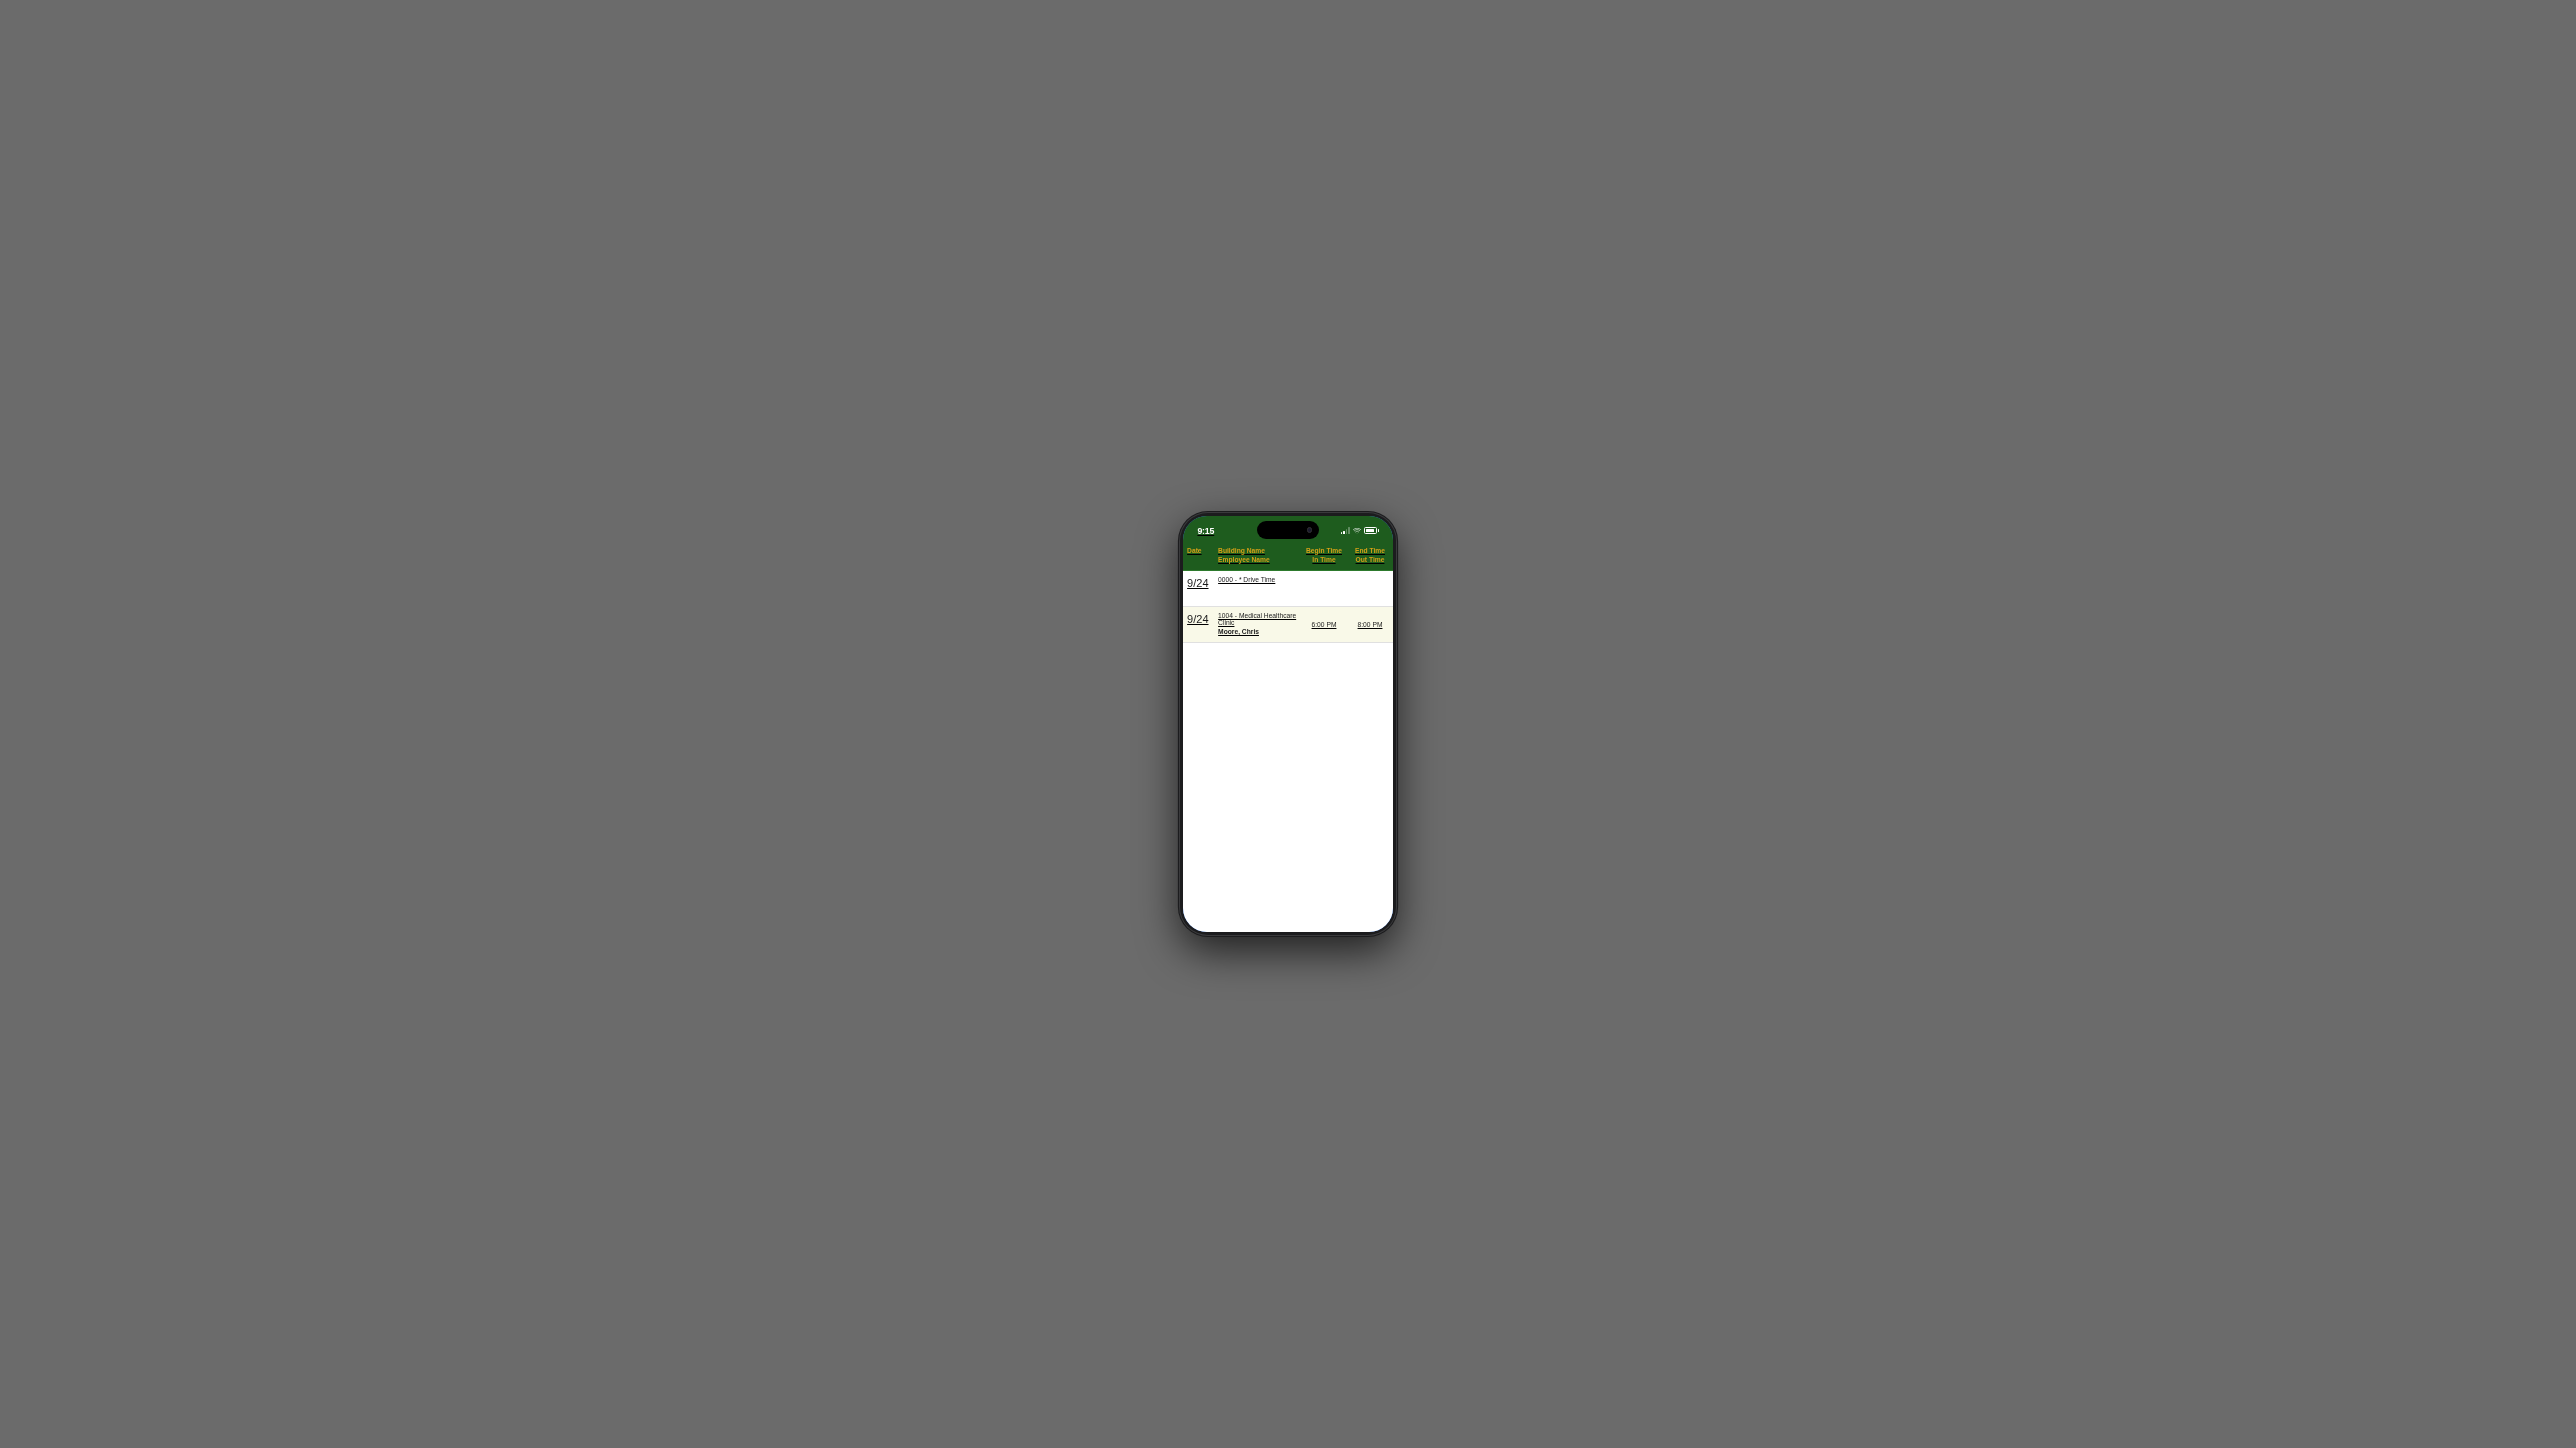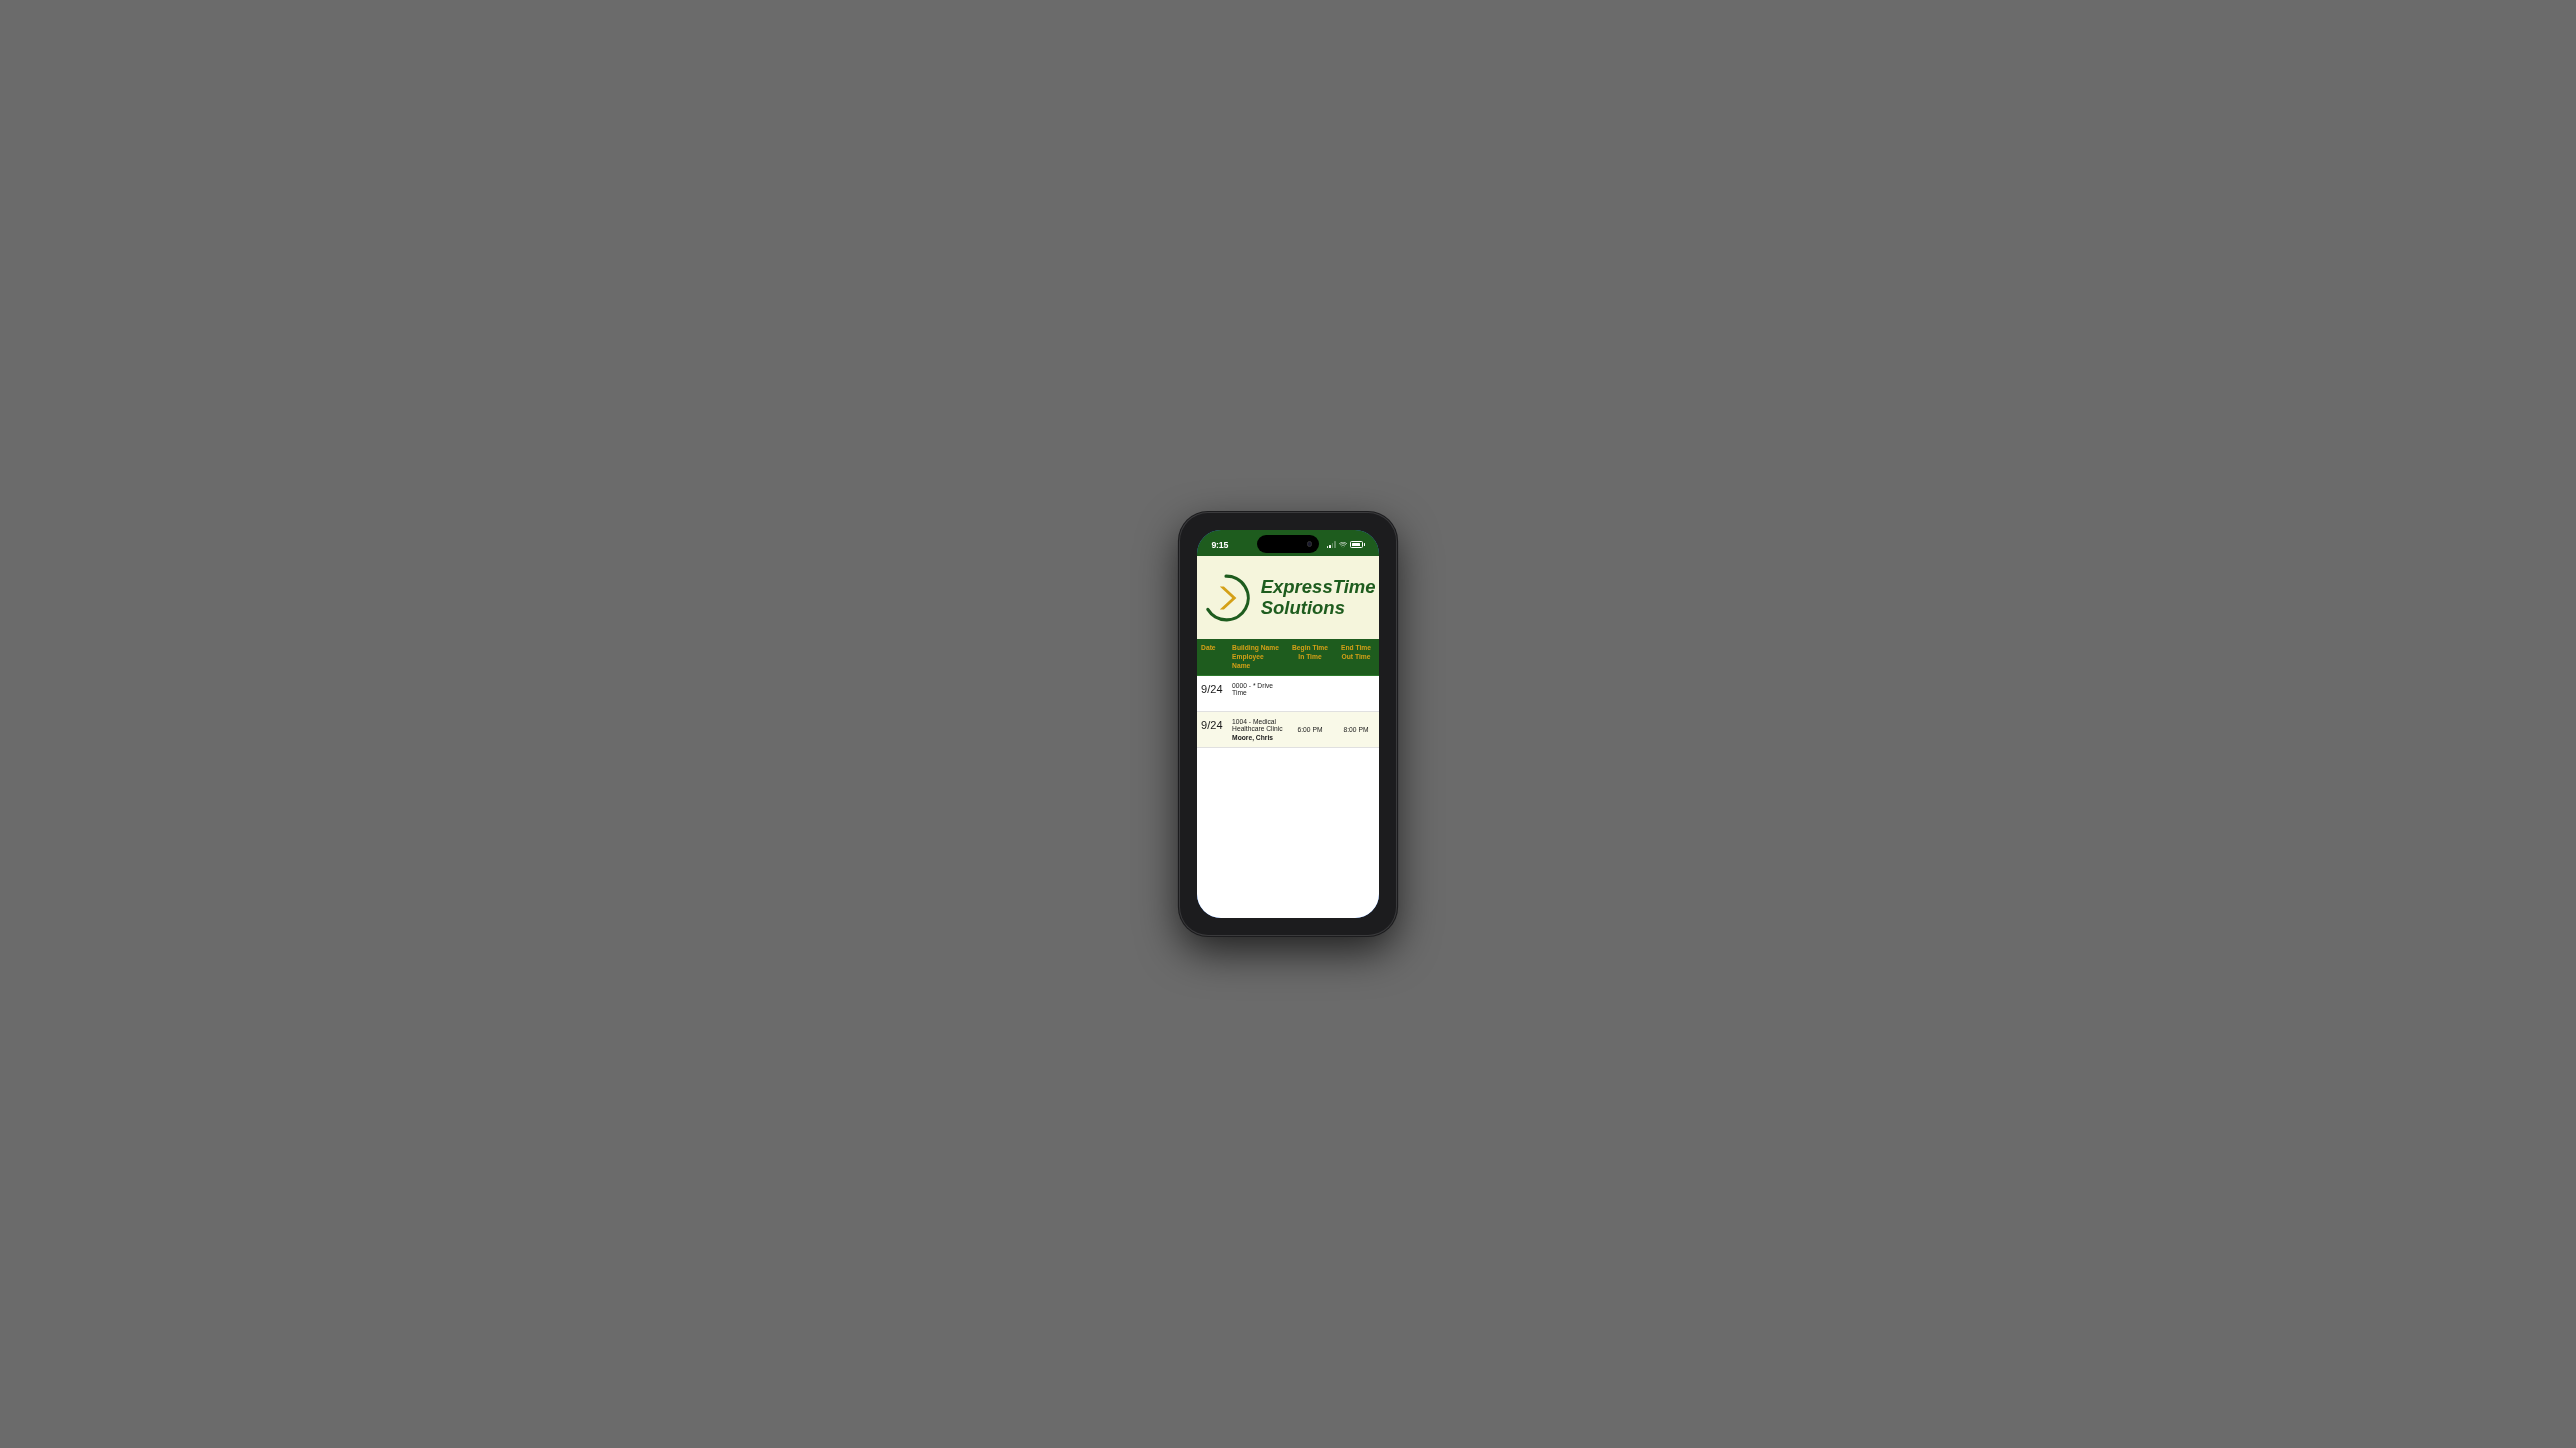--- a/index.html
+++ b/index.html
@@ -34,27 +34,28 @@
       position: absolute;
       left: -2.1px;
       top: 72px;
       width: 2.1px;
       height: 18.5px;
       background: #3a3a3c;
       border-radius: 1px 0 0 1px;
     }
 
     .phone-screen {
-      margin: 17px;
+      margin: 3px;
       border-radius: 24px;
       overflow: hidden;
       flex: 1;
       display: flex;
       flex-direction: column;
       background: #3b82f6;
+      text-decoration: underline;
     }
 
     
     .status-bar {
       background: #1e5c1e;
       display: flex;
       align-items: center;
       justify-content: space-between;
       padding: 7.2px 14.4px 4.1px;
       position: relative;
@@ -313,36 +314,20 @@
         </div>
         <div class="battery-container">
           <div class="battery-body">
             <div class="battery-fill"></div>
           </div>
           <div class="battery-tip"></div>
         </div>
       </div>
     </div>
 
-    <div class="logo-area">
-      <div class="logo-container">
-        <div class="logo-icon">
-          <svg viewBox="0 0 100 100" xmlns="http://www.w3.org/2000/svg">
-
-            <path d="M50 8 A42 42 0 1 1 15 72" stroke="#1e5c1e" stroke-width="6" fill="none" stroke-linecap="round"></path>
-
-            <polygon points="38,28 62,50 38,72 46,72 70,50 46,28" fill="#d4a017"></polygon>
-          </svg>
-        </div>
-        <div class="logo-text">
-          <span class="logo-line1">ExpressTime</span>
-          <span class="logo-line2">Solutions</span>
-        </div>
-      </div>
-    </div>
 
     <div class="table-container">
       <div class="table-header">
         <div class="th th-date">Date</div>
         <div class="th th-building">
           <span>Building Name</span><br>
           <span>Employee Name</span>
         </div>
         <div class="th th-begin">
           <span>Begin Time</span><br>

